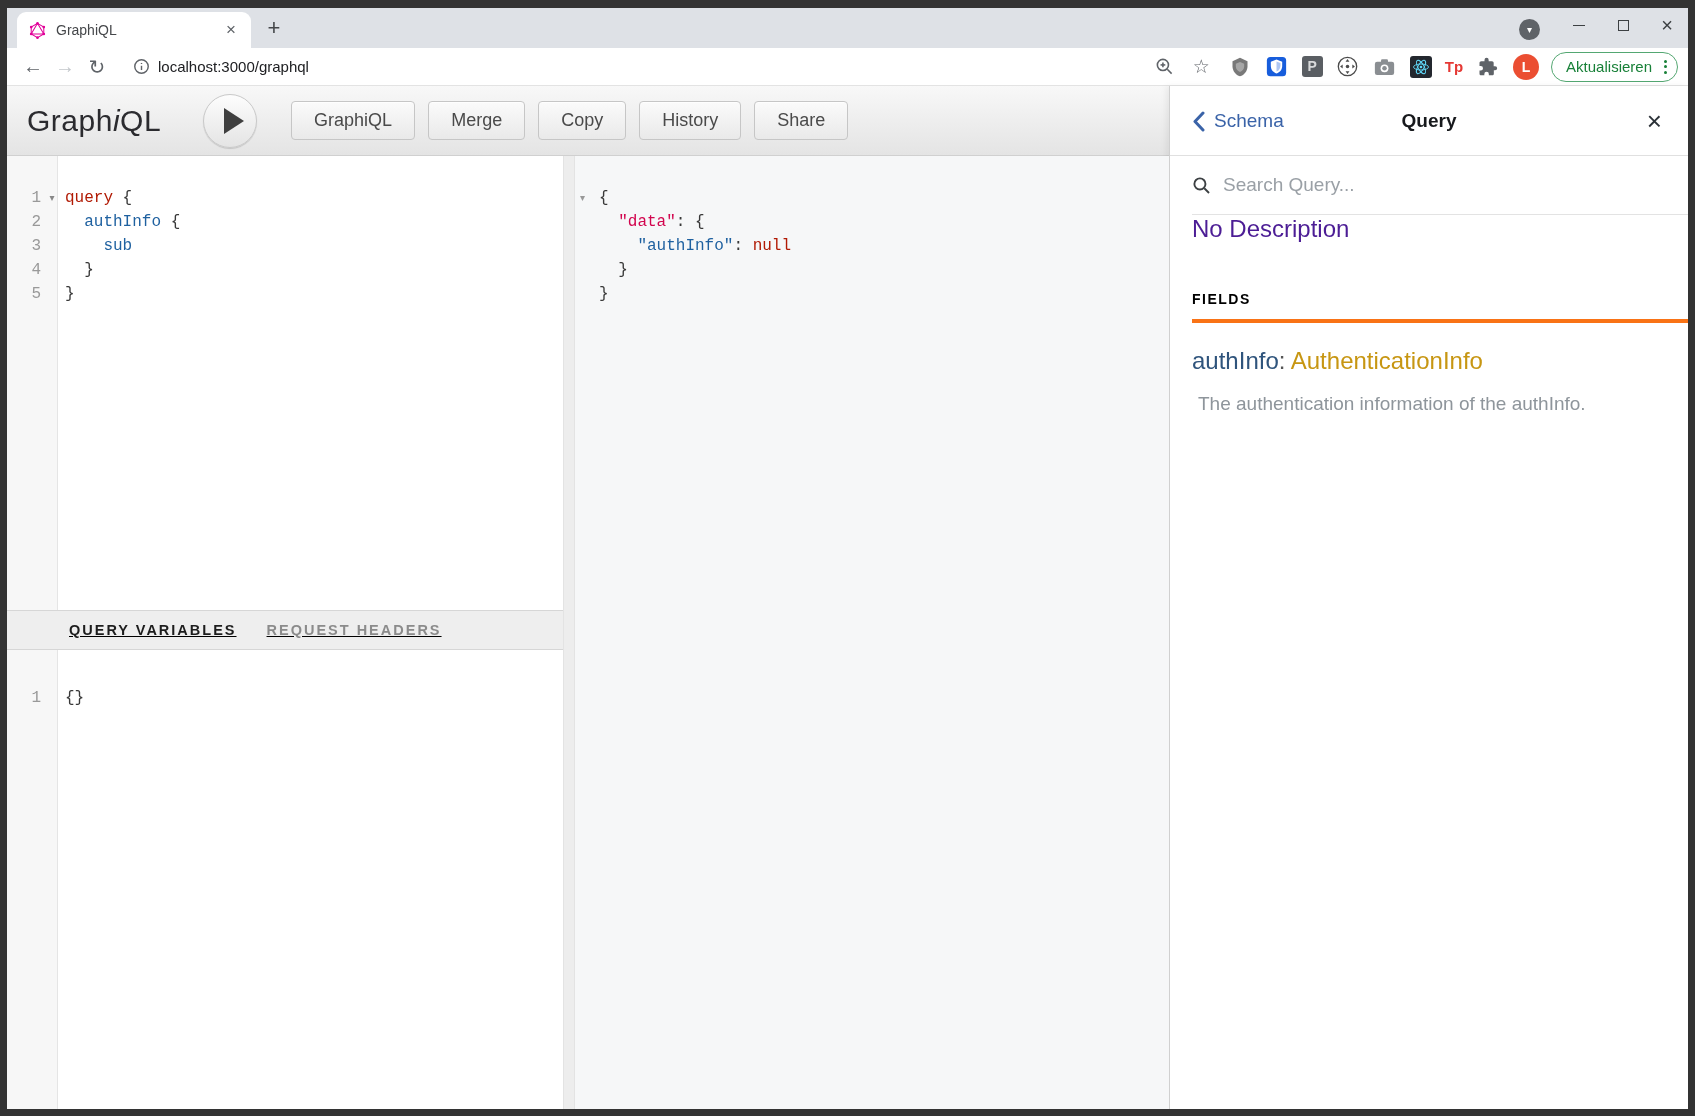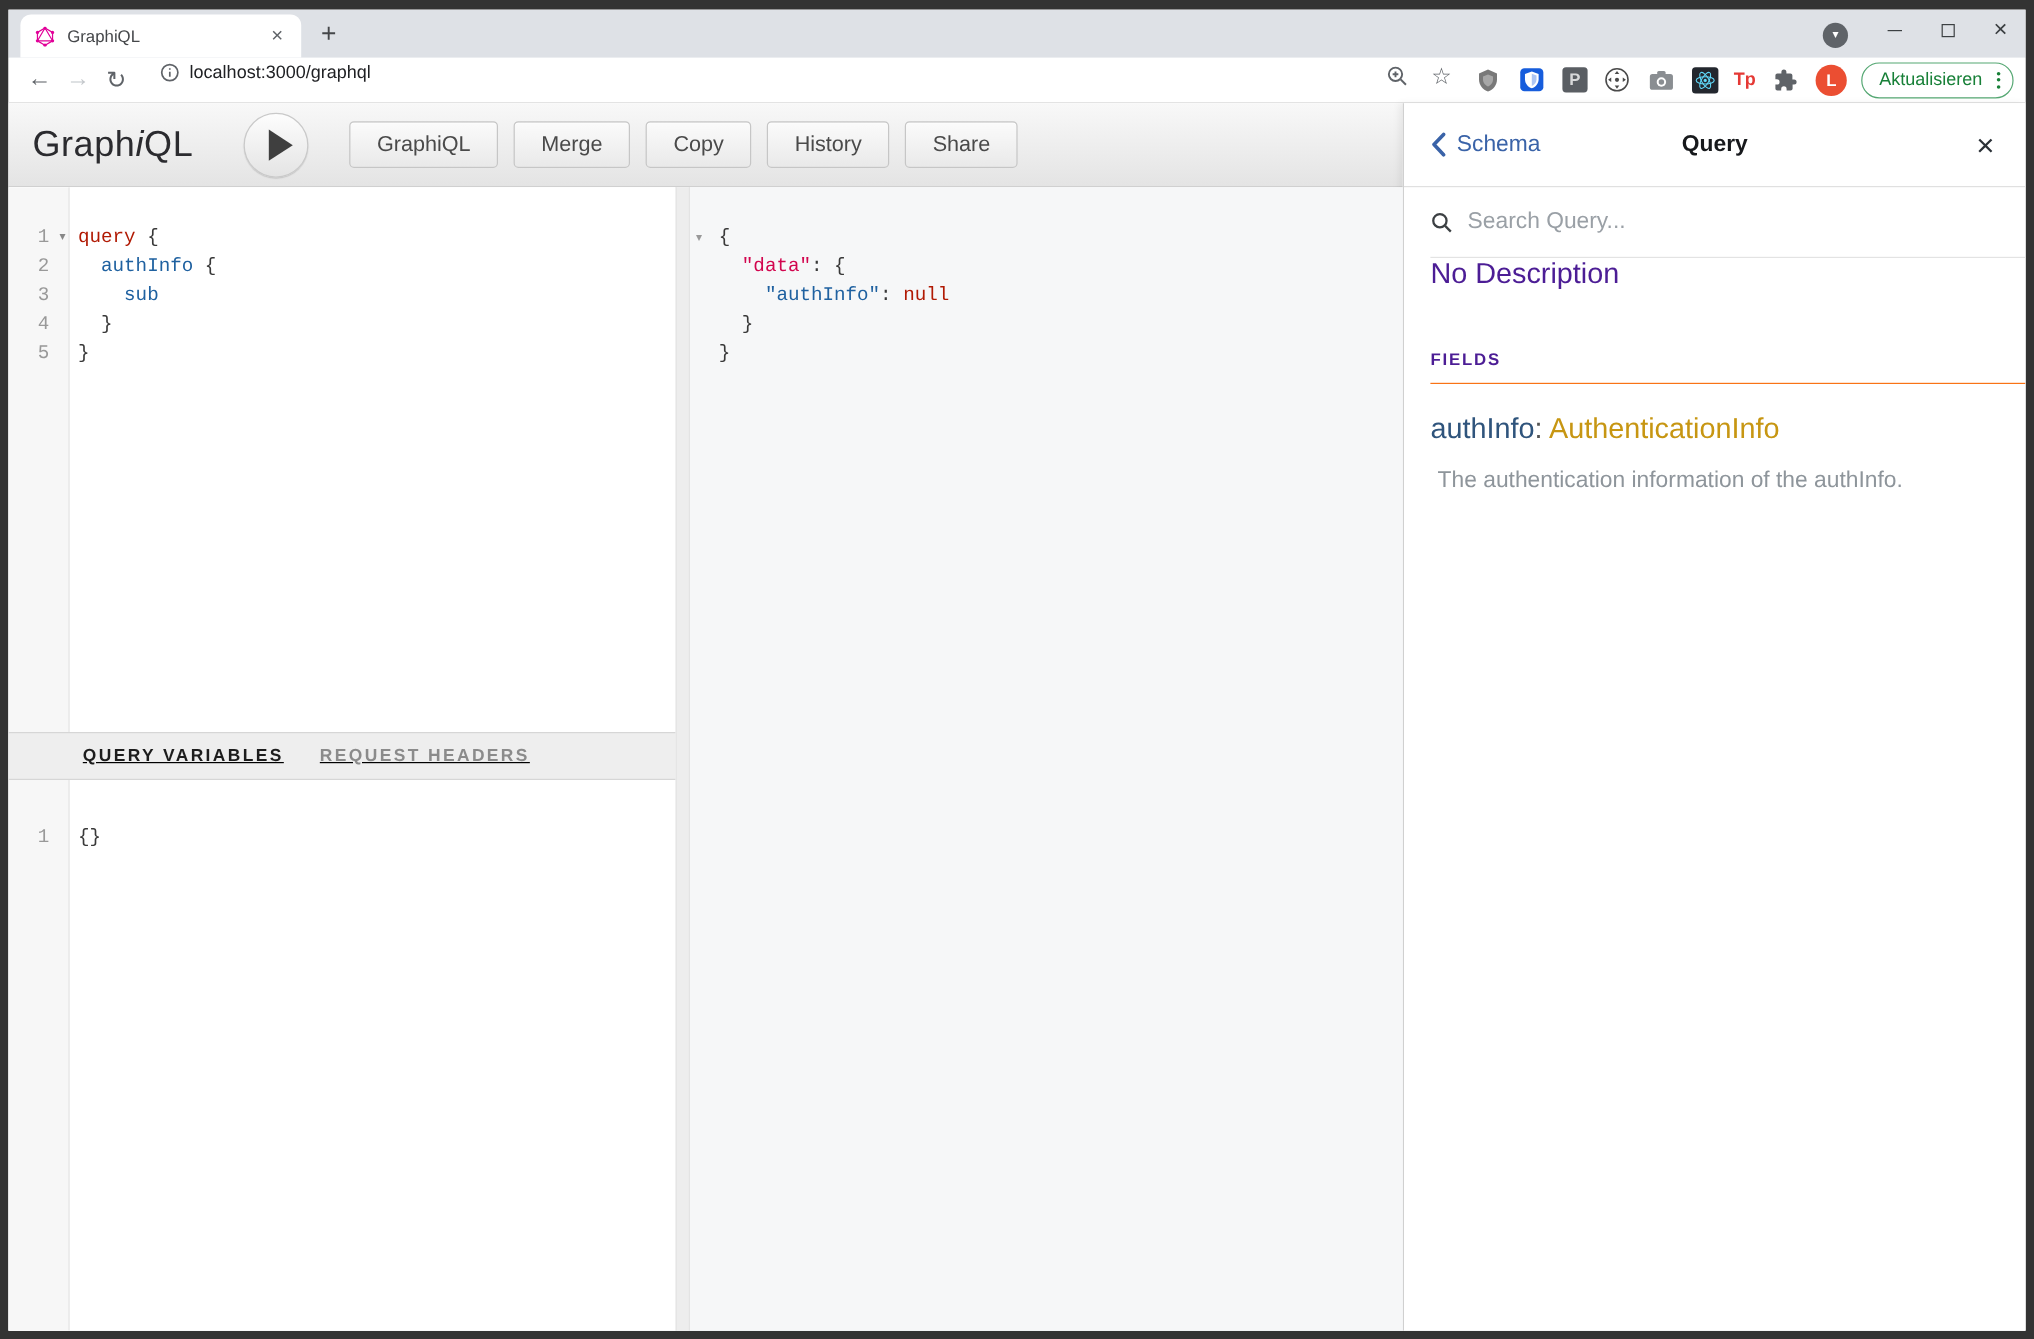--- a/index.html
+++ b/index.html
@@ -17,21 +17,21 @@
   .tabsearch{width:21px;height:21px;border-radius:50%;background:#5f6368;color:#fff;font-size:10px;text-align:center;line-height:21px;margin-top:8px;margin-right:10px;}
   .wbtn{width:30px;height:28px;display:flex;align-items:center;justify-content:center;color:#3c4043;}
   .wbtn .bar{width:12px;height:0;border-top:1.6px solid #3c4043;}
   .wbtn .box{width:11px;height:11px;border:1.6px solid #3c4043;}
   .wbtn.close-x{font-size:20px;font-weight:300;}
 
   
   .addressbar{height:38px;background:#fff;display:flex;align-items:center;padding:0 10px;border-bottom:1px solid #e3e3e3;flex:none;}
   .nav-ic{font-size:20px;color:#5f6368;width:32px;text-align:center;}
   .nav-ic.disabled{color:#c3c7cb;}
-  .omnibox{flex:1;display:flex;align-items:flex-start;margin-left:6px;height:30px;}
+  .omnibox{flex:1;display:flex;align-items:center;margin-left:6px;height:30px;}
   .info-ic{margin:0 8px 0 14px;flex:none;display:flex;}
   .url{font-size:15px;color:#202124;flex:1;}
   .omni-right{display:flex;align-items:center;gap:16px;margin-right:10px;}
   .ext-ic{width:24px;height:24px;display:flex;align-items:center;justify-content:center;flex:none;}
   .exts{display:flex;align-items:center;gap:13px;margin:0 8px;}
   .star{font-size:19px;color:#5f6368;}
   .sq-p{width:21px;height:21px;background:#5a5e63;border-radius:3px;color:#d8d9da;font-size:14px;font-weight:bold;text-align:center;line-height:21px;}
   .react-sq{width:22px;height:22px;background:#23272e;border-radius:3px;display:flex;align-items:center;justify-content:center;}
   .tp{font-size:15px;font-weight:bold;color:#e53935;}
   .avatar{width:26px;height:26px;border-radius:50%;background:#eb4e32;color:#fff;font-size:14px;font-weight:bold;text-align:center;line-height:26px;}
@@ -72,29 +72,29 @@
   .vars-editor{flex:1;padding-top:36px;}
 
   .divider{width:12px;flex:none;background:#ededed;border-left:1px solid #e3e3e3;border-right:1px solid #e3e3e3;}
   .result-pane{flex:1;background:#f6f7f8;position:relative;overflow:hidden;font-family:"Liberation Mono",monospace;font-size:16px;padding-top:30px;min-width:0;}
   .result-pane .code{padding-left:24px;}
   .rfold{position:absolute;left:5px;top:36px;font-size:10px;color:#999;font-family:"Liberation Sans",sans-serif;}
 
   
   .doc-panel{flex:1;background:#fff;border-left:1px solid #d0d0d0;box-shadow:-3px 0 6px rgba(0,0,0,.06);display:flex;flex-direction:column;min-width:0;}
   .doc-header{height:70px;flex:none;border-bottom:1px solid #e0e0e0;display:flex;align-items:center;position:relative;padding:0 22px;}
-  .doc-back{display:flex;align-items:center;color:#3a63a8;font-size:19px;gap:9px;}
+  .doc-back{display:flex;align-items:flex-end;color:#3a63a8;font-size:19px;gap:9px;}
   .doc-title{position:absolute;left:0;right:0;text-align:center;font-size:19px;font-weight:bold;color:#17191c;pointer-events:none;}
   .doc-close{position:absolute;right:26px;font-size:26px;font-weight:300;color:#2b3137;line-height:1;}
   .doc-search{margin-left:22px;border-bottom:1px solid #e3e3e3;padding:17px 0;display:flex;align-items:center;gap:10px;flex:none;}
   .doc-search input{border:none;outline:none;font-size:19px;color:#333;font-family:"Liberation Sans",sans-serif;width:80%;background:transparent;}
   .doc-search input::placeholder{color:#9aa0a6;}
   .doc-body{padding:0 22px;overflow:hidden;}
   .no-desc{font-size:24px;color:#4c1d95;}
-  .cat-title{margin-top:48px;font-size:14px;font-weight:bold;letter-spacing:1.5px;color:#4c1d95;padding-bottom:12px;border-bottom:1px solid #f97316;margin-right:-22px;}
+  .cat-title{margin-top:48px;font-size:14px;font-weight:bold;letter-spacing:1.5px;color:#000000;padding-bottom:12px;border-bottom:4px solid #f97316;margin-right:-22px;}
   .field-row{margin-top:24px;font-size:24px;}
   .field-name{color:#2f547c;}
   .field-colon{color:#555;}
   .type-name{color:#c79612;}
   .field-desc{margin-top:18px;padding-left:6px;font-size:19px;color:#8e959b;}
 
   svg{display:block;}
 </style>
 </head>
 <body>

